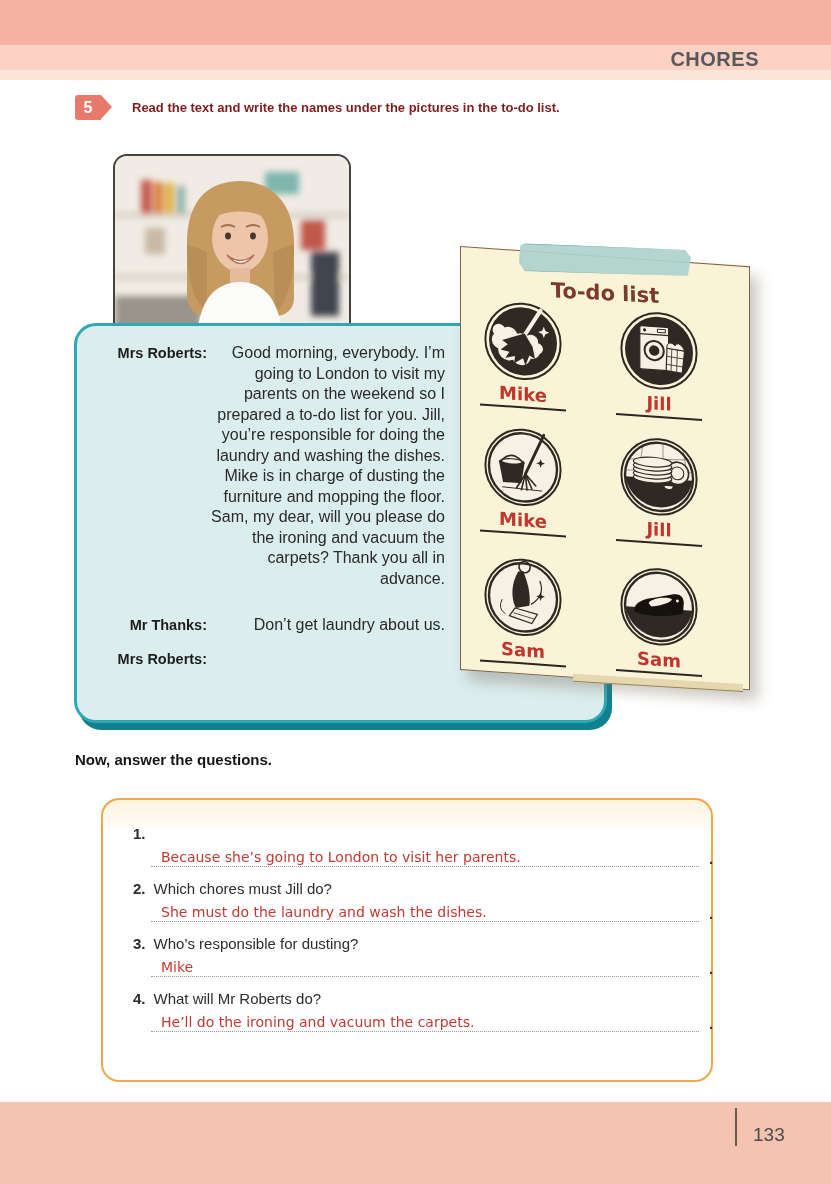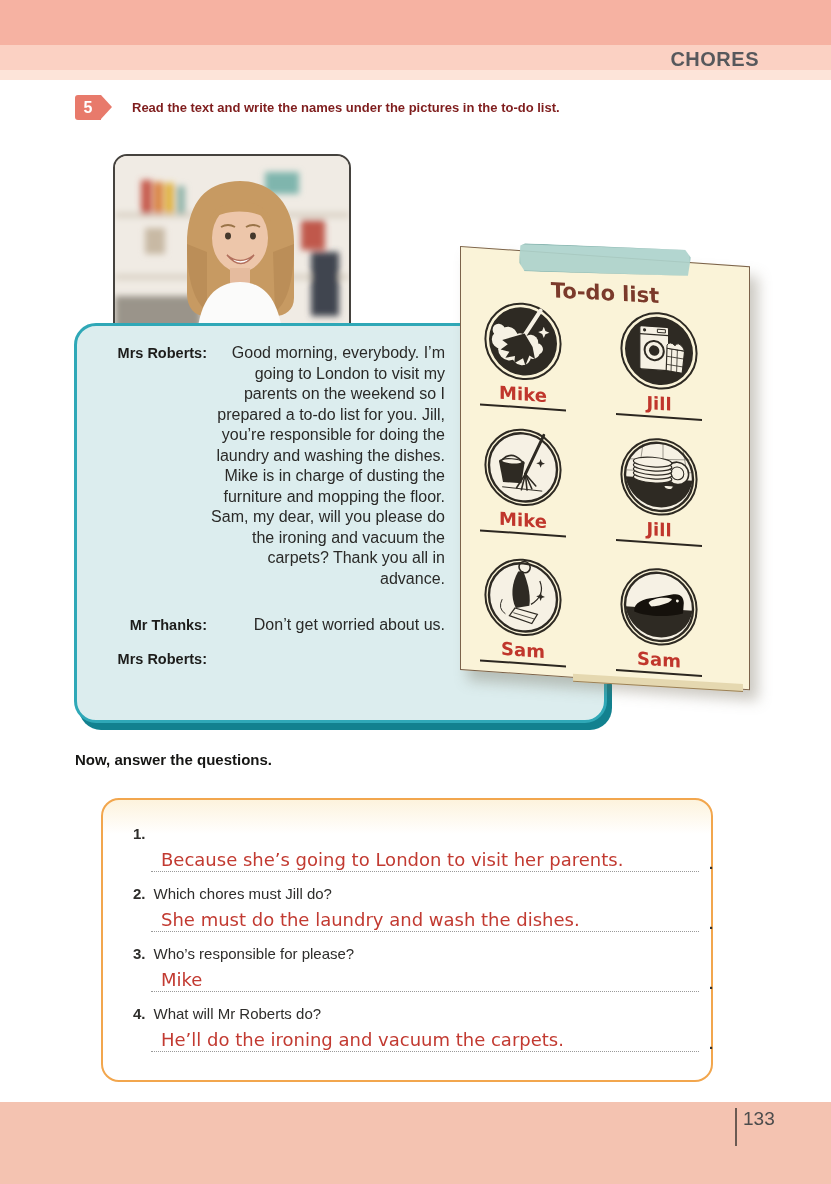--- a/index.html
+++ b/index.html
@@ -6,21 +6,21 @@
   .page{position:relative;width:831px;height:1184px;background:#ffffff;overflow:hidden;
         font-family:"Liberation Sans",sans-serif;margin:0 auto;padding-left:12px;}
 
   
   .band-top{position:absolute;left:0;top:0;width:831px;height:45px;background:#f6b2a2;}
   .band-mid{position:absolute;left:0;top:45px;width:831px;height:25px;background:#fbd1c3;}
   .band-low{position:absolute;left:0;top:70px;width:831px;height:10px;background:#fde4d9;}
   .chores{position:absolute;top:48px;right:84px;font-size:20px;font-weight:bold;
           letter-spacing:.5px;color:#57585c;}
   .band-bottom{position:absolute;left:0;top:1102px;width:831px;height:82px;background:#f4c3b1;}
-  .pageno-wrap{position:absolute;left:735px;top:1108px;display:flex;align-items:flex-start;gap:6px;}
+  .pageno-wrap{position:absolute;left:735px;top:1108px;display:flex;align-items:flex-end;gap:16px;}
   .pageno-line{width:2px;height:38px;background:#6b5a52;}
   .pageno{font-size:19px;color:#4c4c4c;}
 
   
   .badge{position:absolute;left:75px;top:95px;width:26px;height:25px;background:#e87a6b;
          color:#fff;font-weight:bold;font-size:16px;display:flex;align-items:center;justify-content:center;
          border-radius:3px 0 0 3px;}
   .badge:after{content:"";position:absolute;left:26px;top:0;width:0;height:0;
          border-top:12.5px solid transparent;border-bottom:12.5px solid transparent;border-left:11px solid #e87a6b;}
   .instruction{position:absolute;left:132px;top:100px;font-size:13px;font-weight:bold;color:#7f1d1d;}
@@ -59,21 +59,21 @@
   
   .now-heading{position:absolute;left:75px;top:751px;font-size:15px;font-weight:bold;color:#161614;}
   .qbox{position:absolute;left:101px;top:798px;width:612px;height:284px;border:2.5px solid #f2a64d;
         border-radius:18px;box-sizing:border-box;padding:24px 28px 0 30px;z-index:1;
         background:linear-gradient(#fdf3dd 0,#ffffff 34px);}
   .qa{margin-bottom:12px;}
   .qrow{display:flex;gap:8px;font-size:15px;color:#2e2d2b;line-height:20px;}
   .qnum{font-weight:bold;}
   .ansline{display:flex;align-items:flex-end;margin:5px 0 0 18px;}
   .ansfield{flex:0 0 538px;border-bottom:1px dotted #9a9a9a;padding:0 0 1px 10px;
-        font-family:"DejaVu Sans",sans-serif;font-size:18px;color:#c23a31;white-space:nowrap;}
+        font-family:"DejaVu Sans",sans-serif;font-size:14px;color:#c23a31;white-space:nowrap;}
   .ansdot{margin-left:10px;color:#333;font-weight:bold;font-size:15px;}
 </style>
 </head>
 <body>
 
 <div class="page">
 
   <div class="band-top"></div>
   <div class="band-mid"></div>
   <div class="band-low"></div>
@@ -120,21 +120,21 @@
 
   <div class="dialog">
     <div class="drow">
       <div class="speaker">Mrs Roberts:</div>
       <div class="speech">Good morning, everybody. I’m going to London to visit my parents on the weekend so I prepared a to-do list for you. Jill, you’re responsible for doing the laundry and washing the dishes. Mike is in charge of dusting the furniture and mopping the floor. Sam, my dear, will you please do the ironing and vacuum the carpets? Thank you all in advance.</div>
     </div>
     <div class="drow">
     </div>
     <div class="drow">
       <div class="speaker">Mr Thanks:</div>
-      <div class="speech">Don’t get worried about us.</div>
+      <div class="speech">Don’t get laundry about us.</div>
     </div>
     <div class="drow">
       <div class="speaker">Mrs Roberts:</div>
     </div>
   </div>
 
   <div class="paper">
     <div class="tape"></div>
     <div class="todo-title">To-do list</div>
 
@@ -276,21 +276,21 @@
         <span class="qtext">Which chores must Jill do?</span>
       </div>
       <div class="ansline">
         <span class="ansfield">She must do the laundry and wash the dishes.</span>
         <span class="ansdot">.</span>
       </div>
     </div>
     <div class="qa">
       <div class="qrow">
         <span class="qnum">3.</span>
-        <span class="qtext">Who’s responsible for please?</span>
+        <span class="qtext">Who’s responsible for dusting?</span>
       </div>
       <div class="ansline">
         <span class="ansfield">Mike</span>
         <span class="ansdot">.</span>
       </div>
     </div>
     <div class="qa">
       <div class="qrow">
         <span class="qnum">4.</span>
         <span class="qtext">What will Mr Roberts do?</span>

